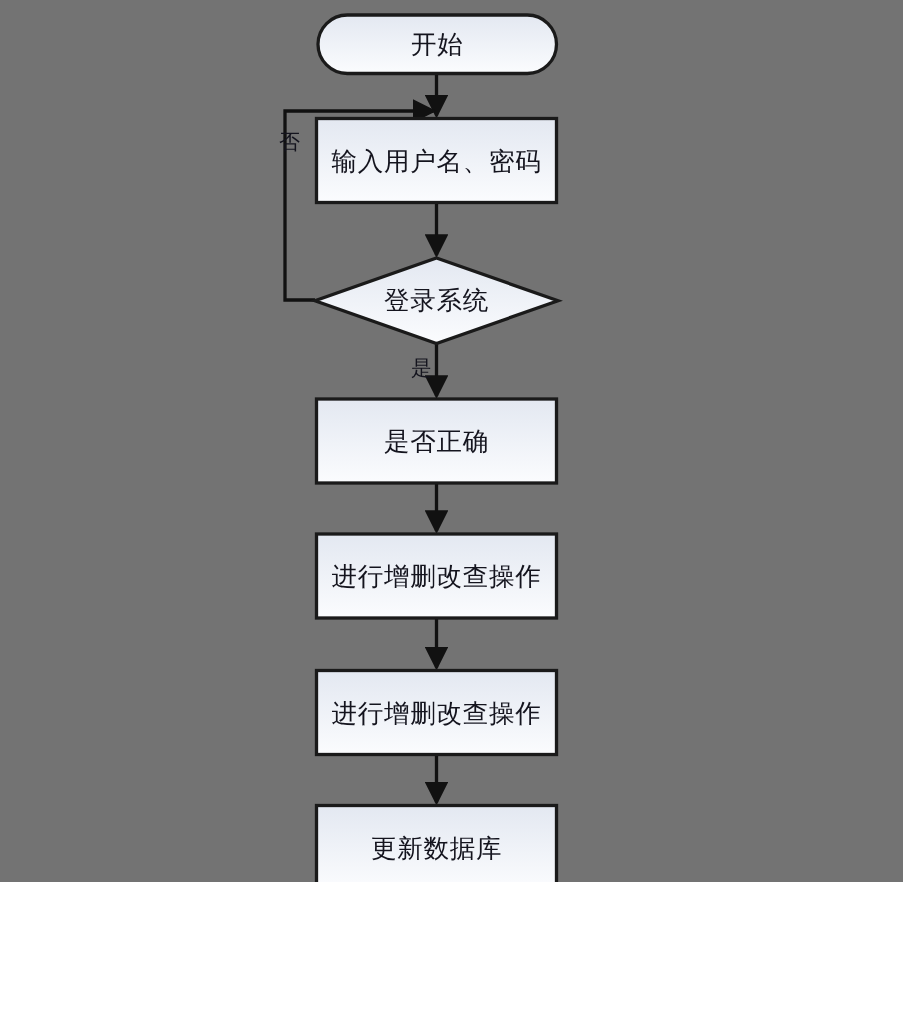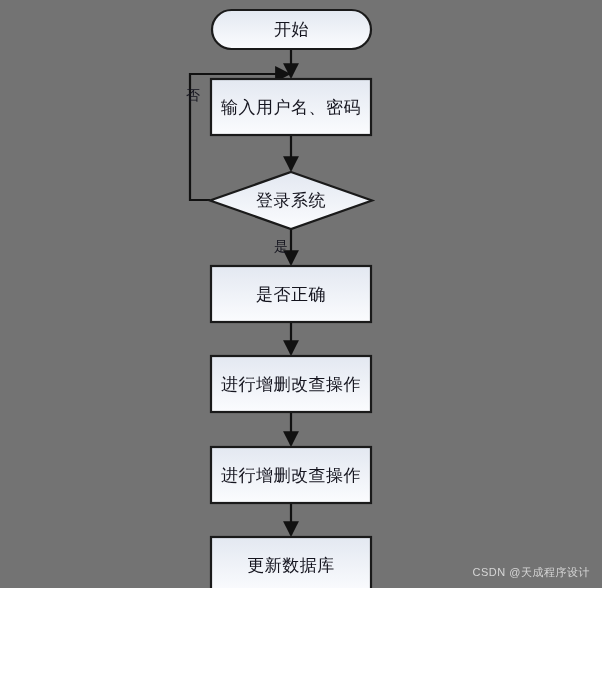--- a/index.html
+++ b/index.html
@@ -104,15 +104,14 @@
   <div class="node-label" style="left:211px; top:447px; width:160px; height:56px;text-align:right;">进行增删改查操作</div>
 
   <div class="node-label" style="left:211px; top:537px; width:160px; height:56px;">更新数据库</div>
 
   <div class="node-label" style="left:212px; top:625px; width:159px; height:40px;font-style:italic;">结束</div>
 
   <div class="edge-label" style="left:274px; top:240px;">是</div>
 
   <div class="edge-label" style="left:186px; top:89px;">否</div>
 
-  <div class="watermark">CSDN @天成程序设计</div>
 
 </div>
 
 </body></html>

